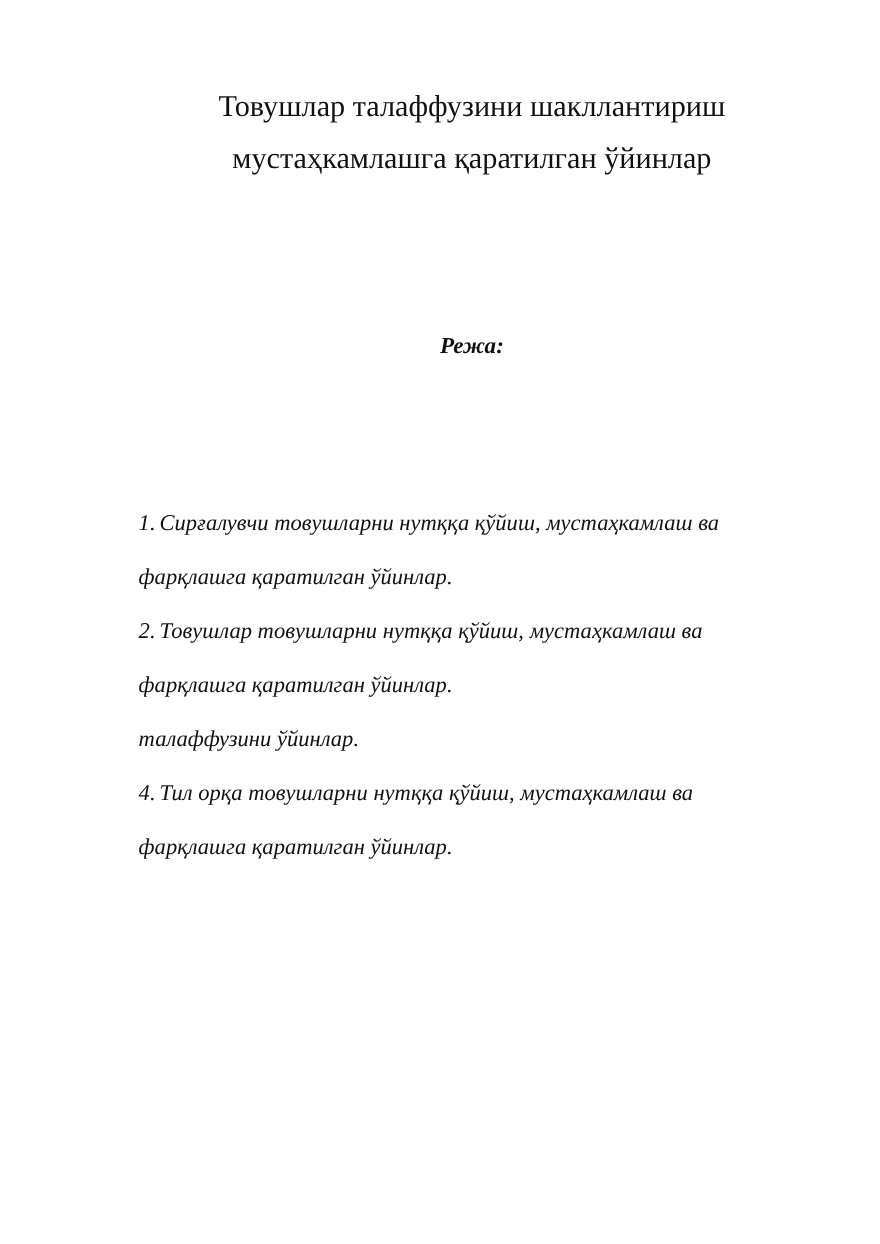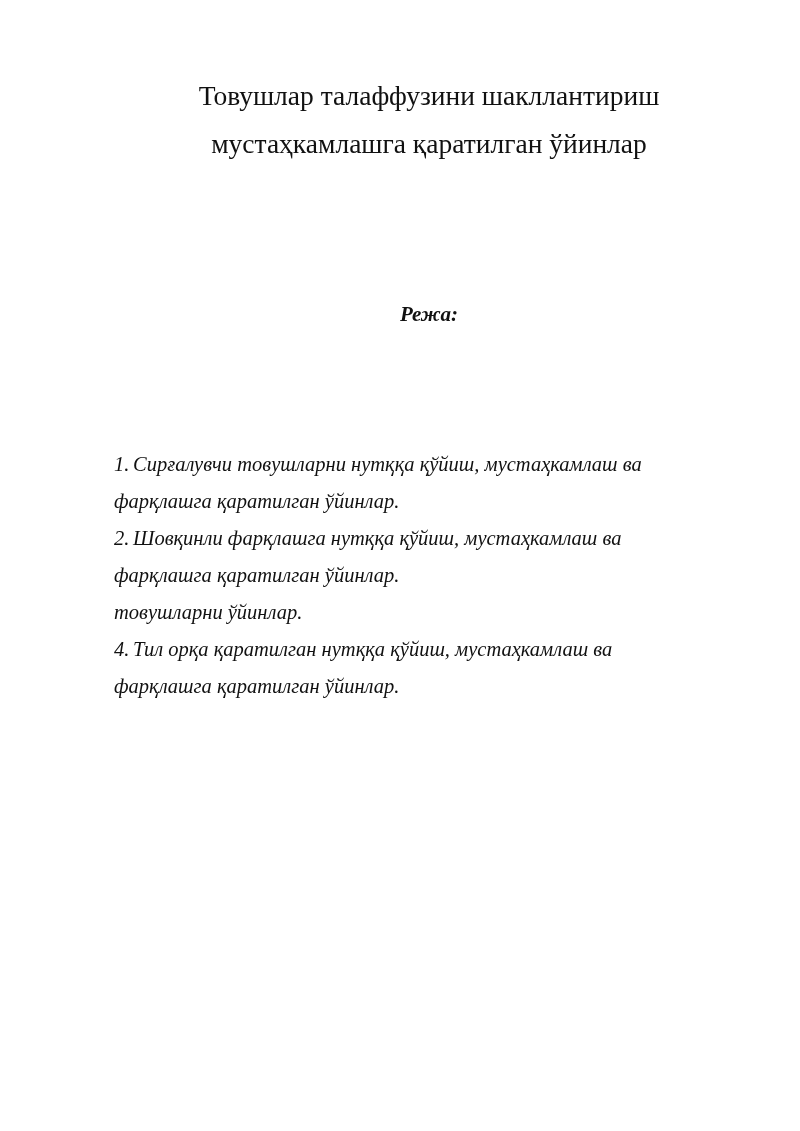--- a/index.html
+++ b/index.html
@@ -12,42 +12,42 @@
       font-size: 27.5px; line-height: 48px; top: 72px;
     }
     .plan {
       position: absolute; left: 0; width: 858px; text-align: center;
       top: 302px; font-size: 21px; font-weight: bold; font-style: italic;
     }
     .list {
       position: absolute; left: 114px; top: 446px; width: 630px;
       font-size: 20.5px; font-style: italic; line-height: 37px;
     }
-    .list p { margin: 0; }
+    .list p { margin: 12px; }
     .num { display: inline-block; width: 19px; }
   </style>
 </head>
 <body>
 
 <div class="title">
   <div>Товушлар талаффузини шакллантириш</div>
   <div>мустаҳкамлашга қаратилган ўйинлар</div>
 </div>
 
 <div class="plan">Режа:</div>
 
 <div class="list">
   <div>
     <p><span class="num">1.</span><span>Сирғалувчи товушларни нутққа қўйиш, мустаҳкамлаш ва</span></p>
     <p>фарқлашга қаратилган ўйинлар.</p>
   </div>
   <div>
-    <p><span class="num">2.</span><span>Шовқинли фарқлашга нутққа қўйиш, мустаҳкамлаш ва</span></p>
+    <p><span class="num">2.</span><span>Товушлар товушларни нутққа қўйиш, мустаҳкамлаш ва</span></p>
     <p>фарқлашга қаратилган ўйинлар.</p>
   </div>
   <div>
-    <p>товушларни ўйинлар.</p>
+    <p>талаффузини ўйинлар.</p>
   </div>
   <div>
-    <p><span class="num">4.</span><span>Тил орқа қаратилган нутққа қўйиш, мустаҳкамлаш ва</span></p>
+    <p><span class="num">4.</span><span>Тил орқа товушларни нутққа қўйиш, мустаҳкамлаш ва</span></p>
     <p>фарқлашга қаратилган ўйинлар.</p>
   </div>
 </div>
 
 </body></html>

